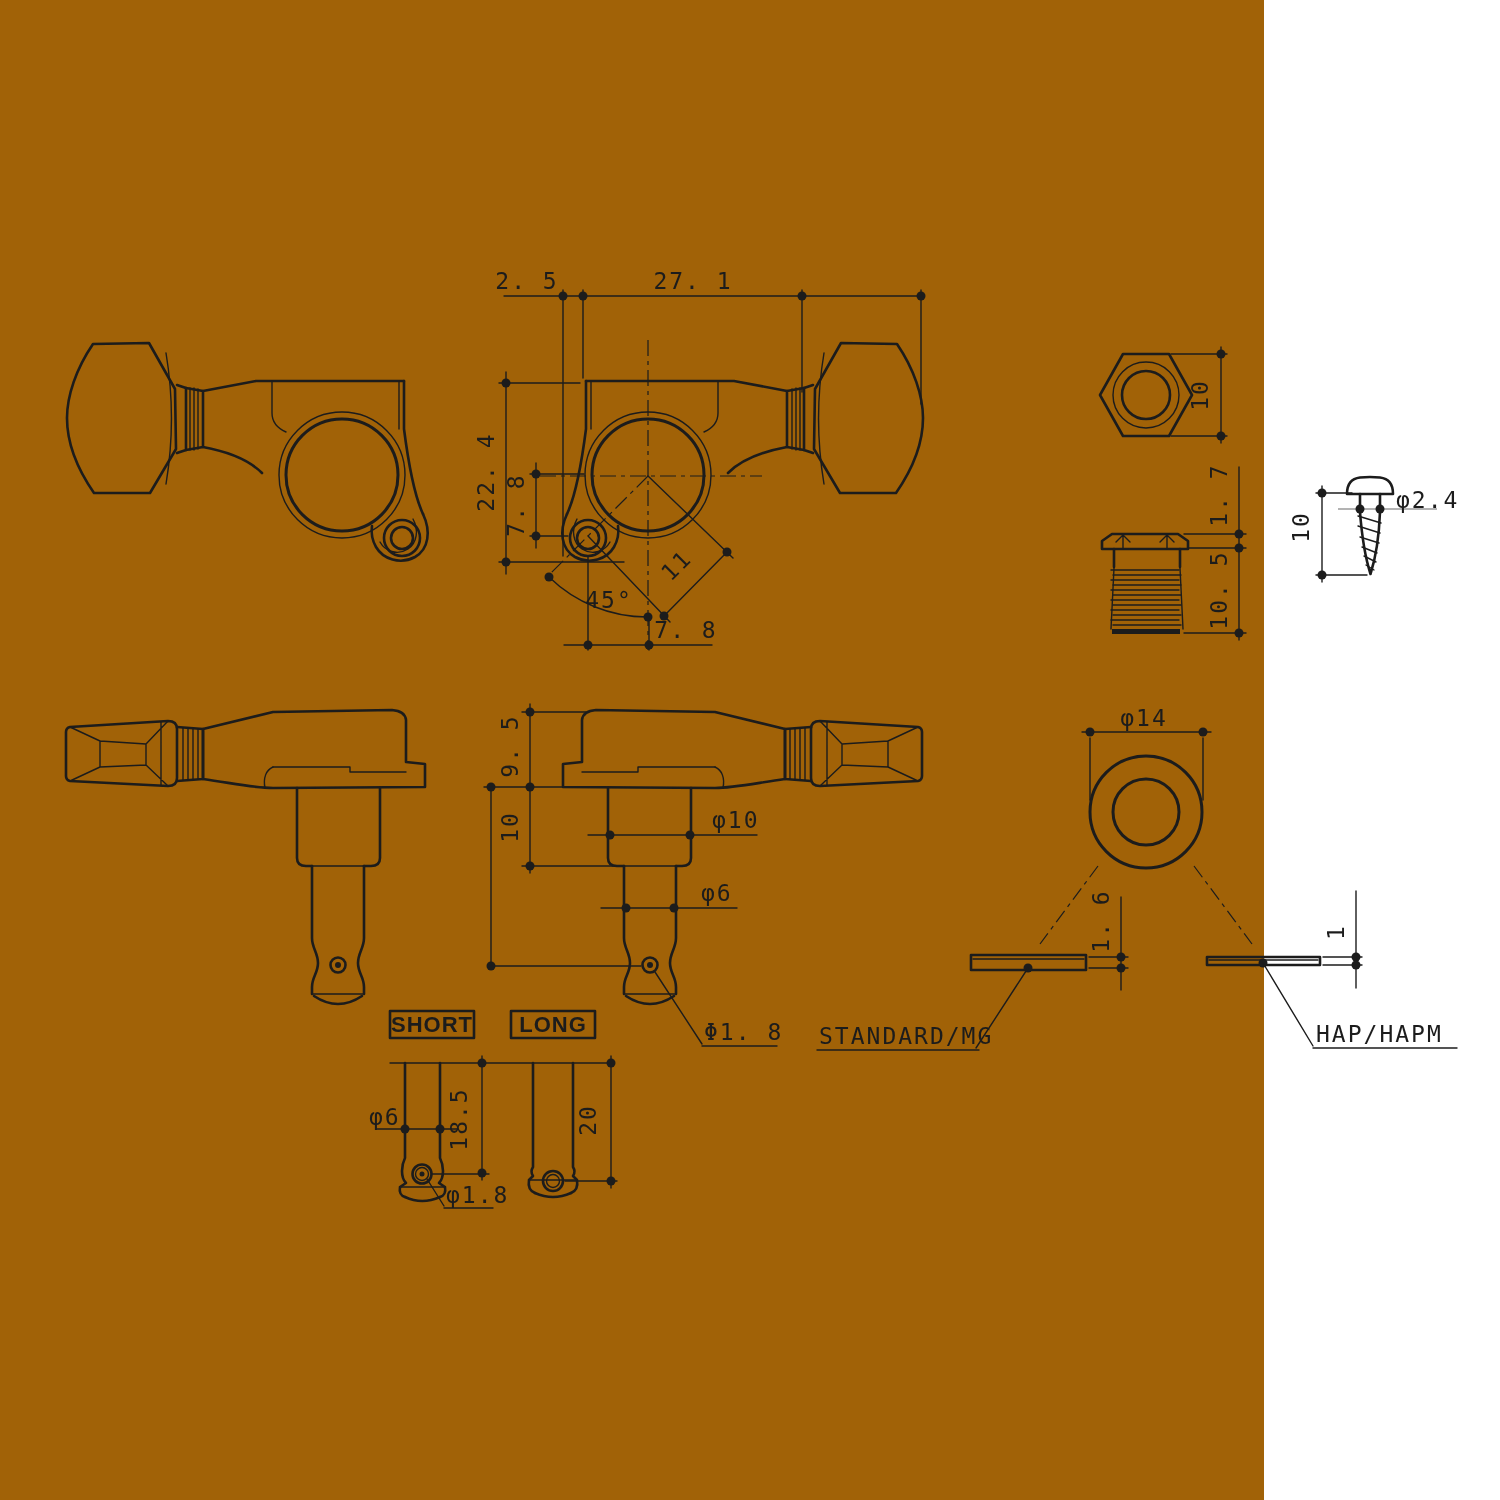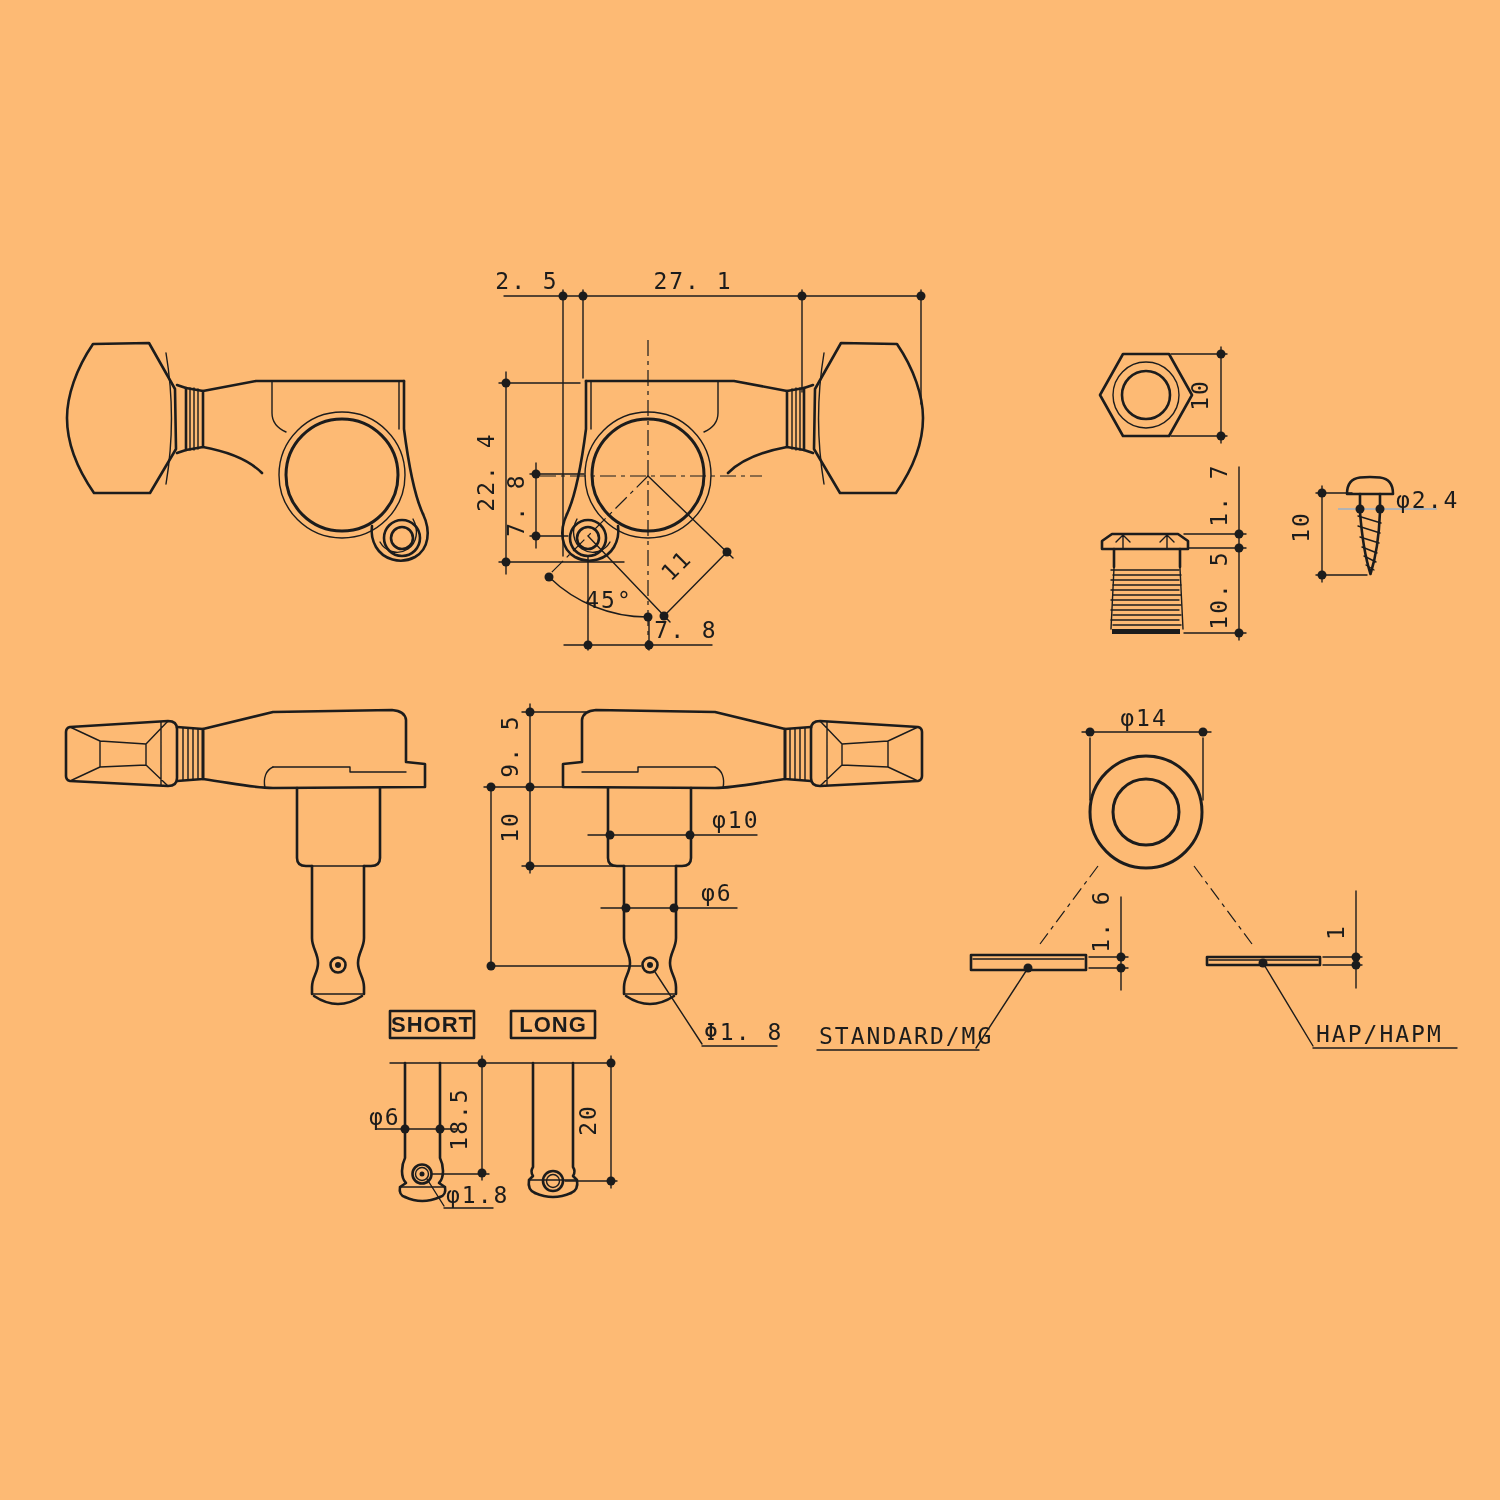--- a/index.html
+++ b/index.html
@@ -1,16 +1,16 @@
 <!DOCTYPE html>
 <html><head>
 <meta charset="utf-8">
 <style>
   html,body{margin:0;padding:0;background:#fff;}
-  .page{width:1500px;height:1500px;background:#fdba74;position:relative;}
+  .page{width:1264px;height:1500px;background:#a16207;position:relative;}
   svg{display:block;}
   .o{fill:none;stroke:#1c1c1c;stroke-width:2.6;stroke-linecap:round;stroke-linejoin:round;}
   .o2{fill:none;stroke:#1c1c1c;stroke-width:3;stroke-linecap:round;stroke-linejoin:round;}
   .t{fill:none;stroke:#1c1c1c;stroke-width:1.4;stroke-linecap:round;stroke-linejoin:round;}
   .d{fill:none;stroke:#1c1c1c;stroke-width:1.4;stroke-linecap:round;}
   .cl{fill:none;stroke:#1c1c1c;stroke-width:1.2;stroke-dasharray:16 5 4 5;}
   .ld{fill:none;stroke:#1c1c1c;stroke-width:1.2;stroke-dasharray:14 5 4 5;}
   .gray{fill:none;stroke:#b3b3b3;stroke-width:2;}
   .dot{fill:#1c1c1c;stroke:none;}
   text.dm{font-family:"DejaVu Sans Mono",monospace;font-size:23px;fill:#1c1c1c;letter-spacing:2px;}

